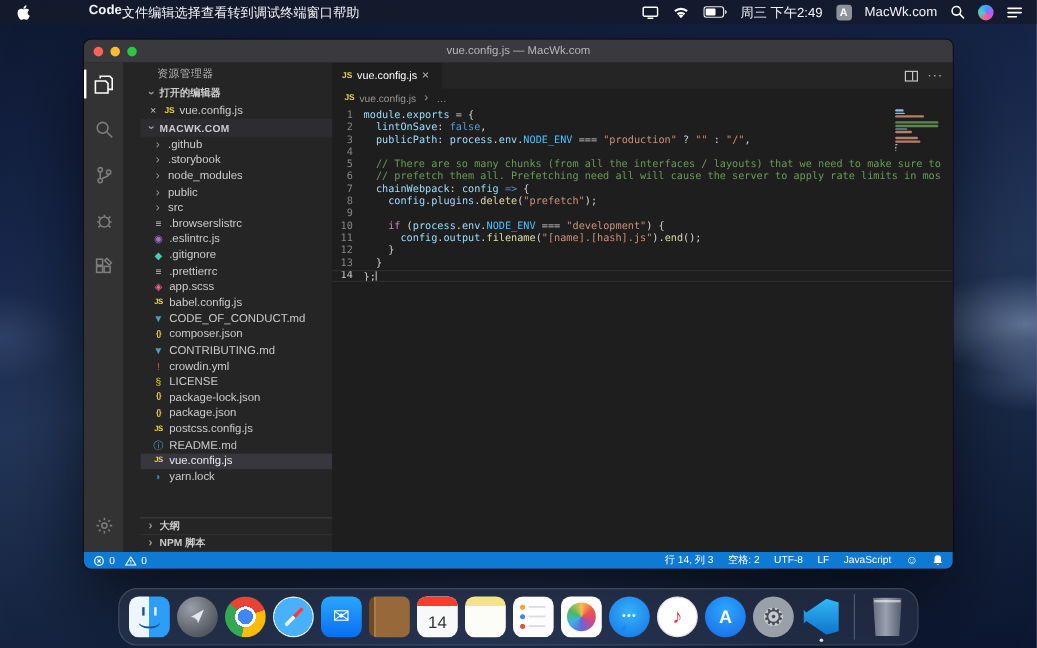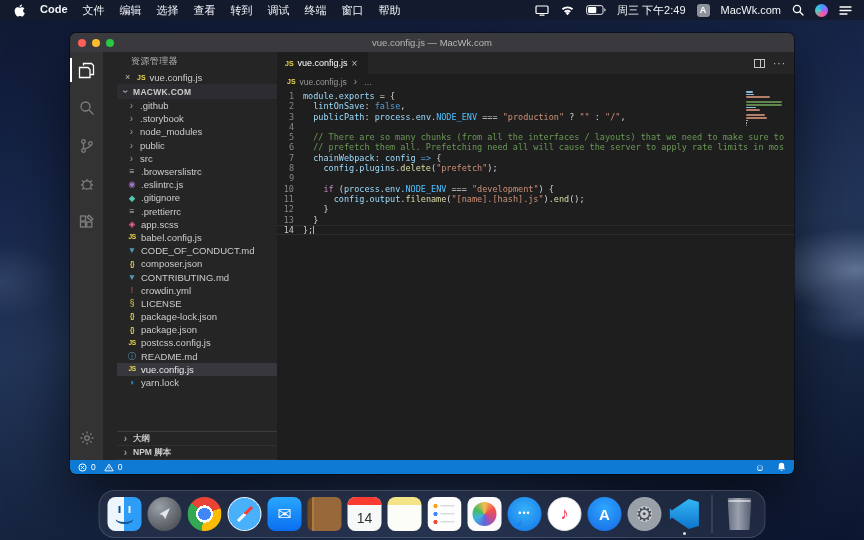--- a/index.html
+++ b/index.html
@@ -150,21 +150,21 @@
 
 <div class="hills"></div>
 
 <div class="menubar">
   <div class="left">
     <span class="apple mb-icon">
       <svg viewBox="0 0 14 17">
           <path d="M11.6 9c0-2.1 1.7-3.1 1.8-3.2-1-1.4-2.5-1.6-3-1.6-1.3-.1-2.5.75-3.1.75-.6 0-1.6-.73-2.7-.71C3.2 4.26 2 5 1.3 6.2c-1.4 2.5-.4 6.1 1 8.1.7 1 1.5 2.1 2.6 2.05 1-.04 1.4-.67 2.7-.67 1.3 0 1.6.67 2.7.65 1.1-.02 1.8-1 2.5-2 .8-1.2 1.1-2.3 1.1-2.35-.02-.01-2.2-.85-2.3-3zM9.5 3.1c.55-.7.95-1.65.85-2.6-.8.03-1.8.55-2.4 1.24-.5.6-1 1.6-.87 2.5.93.07 1.85-.46 2.42-1.14z"></path>
         </svg>
     </span>
-    <span style="display:flex;gap:15px;">
+    <span style="display:flex;margin-left:34px;">
         <span class="menu-item app-name">Code</span>
         <span class="menu-item">文件</span>
         <span class="menu-item">编辑</span>
         <span class="menu-item">选择</span>
         <span class="menu-item">查看</span>
         <span class="menu-item">转到</span>
         <span class="menu-item">调试</span>
         <span class="menu-item">终端</span>
         <span class="menu-item">窗口</span>
         <span class="menu-item">帮助</span>
@@ -259,20 +259,24 @@
       <div class="ab-icon ab-gear">
         <svg width="16" height="16" viewBox="0 0 16 16">
             <circle cx="8" cy="8" r="2.2"></circle>
             <path d="M8 1.5v2M8 12.5v2M1.5 8h2M12.5 8h2M3.4 3.4 4.8 4.8M11.2 11.2l1.4 1.4M12.6 3.4l-1.4 1.4M4.8 11.2 3.4 12.6"></path>
           </svg>
       </div>
     </div>
 
     <div class="sidebar">
       <div class="sb-title">资源管理器</div>
+      <div class="sb-section-head">
+        <span class="chev down">›</span>
+        <span>打开的编辑器</span>
+      </div>
       <div class="open-editor-item">
         <span class="close-x">×</span>
         <span class="js-badge">JS</span>
         <span>vue.config.js</span>
       </div>
       <div class="sb-section-head project">
         <span class="chev down">›</span>
         <span>MACWK.COM</span>
       </div>
       <div class="file-tree">
@@ -444,20 +448,27 @@
       <span>0</span>
       <span class="sb-ico" style="margin-left:4px;">
         <svg width="10" height="9" viewBox="0 0 12 10" fill="none" stroke="#fff" stroke-width="1.1">
             <path d="M6 1 11 9H1Z"></path>
             <path d="M6 4v2.4M6 7.6v.5"></path>
           </svg>
       </span>
       <span>0</span>
     </div>
     <div class="sb-right">
+      <span id="status-items" style="display:flex;gap:12px;">
+          <span>行 14, 列 3</span>
+          <span>空格: 2</span>
+          <span>UTF-8</span>
+          <span>LF</span>
+          <span>JavaScript</span>
+        </span>
       <span style="font-size:10px;">☺</span>
       <span class="sb-ico">
         <svg width="9" height="10" viewBox="0 0 10 11" fill="#fff">
             <path d="M5 .8a3 3 0 0 0-3 3v2.7L1 8h8L8 6.5V3.8a3 3 0 0 0-3-3Z"></path>
             <path d="M4 9a1 1 0 0 0 2 0Z"></path>
           </svg>
       </span>
     </div>
   </div>
 </div>

